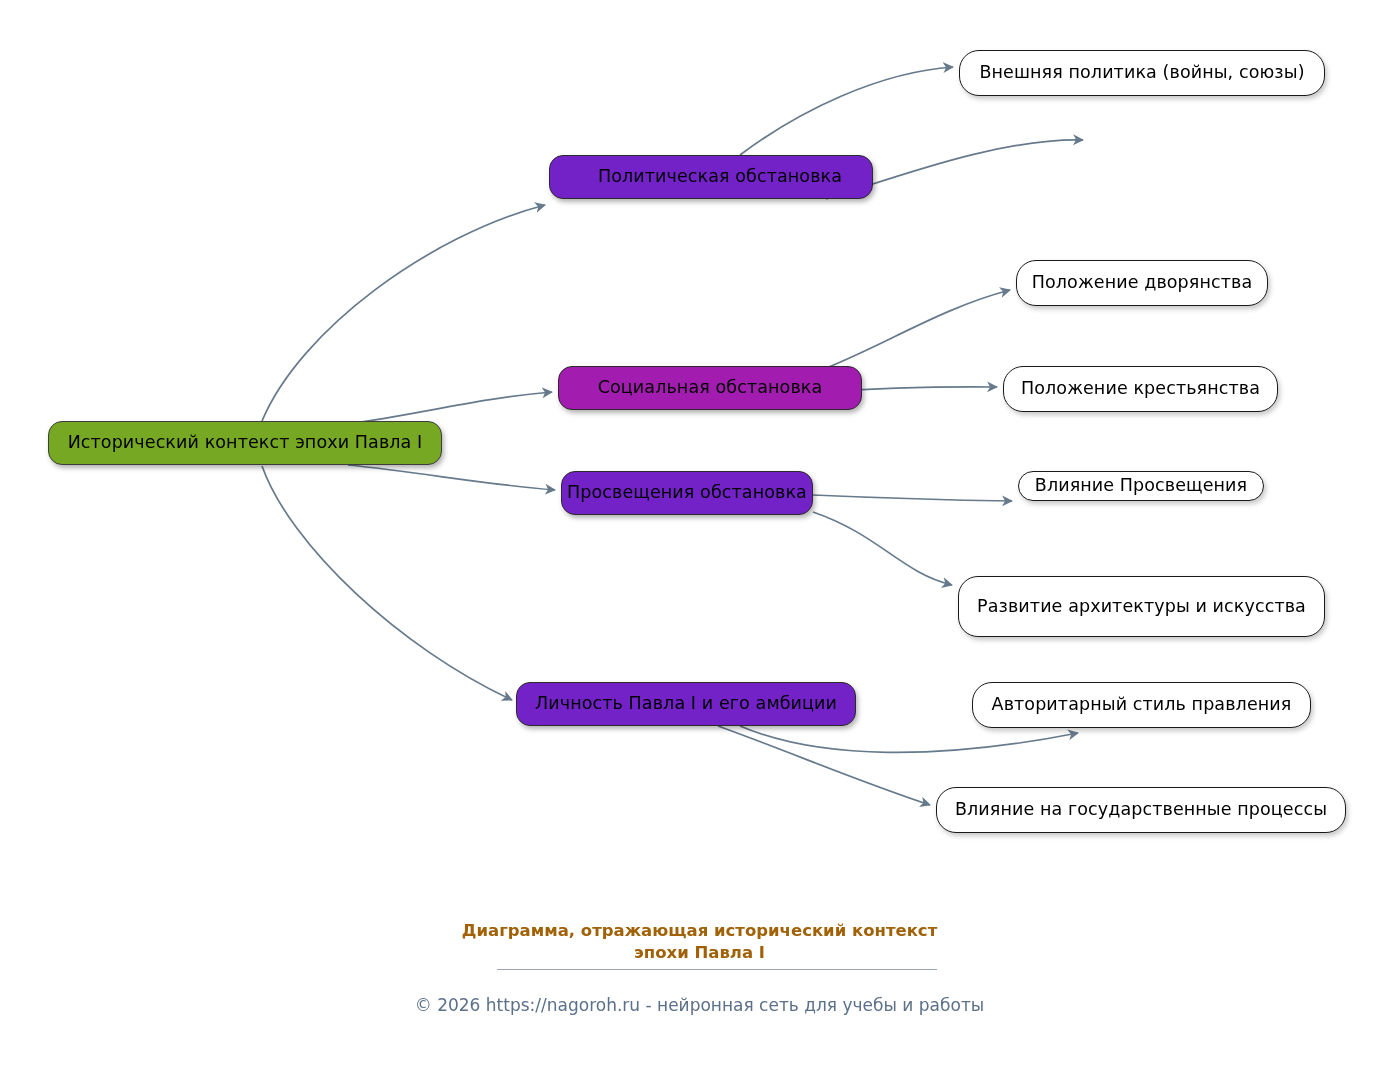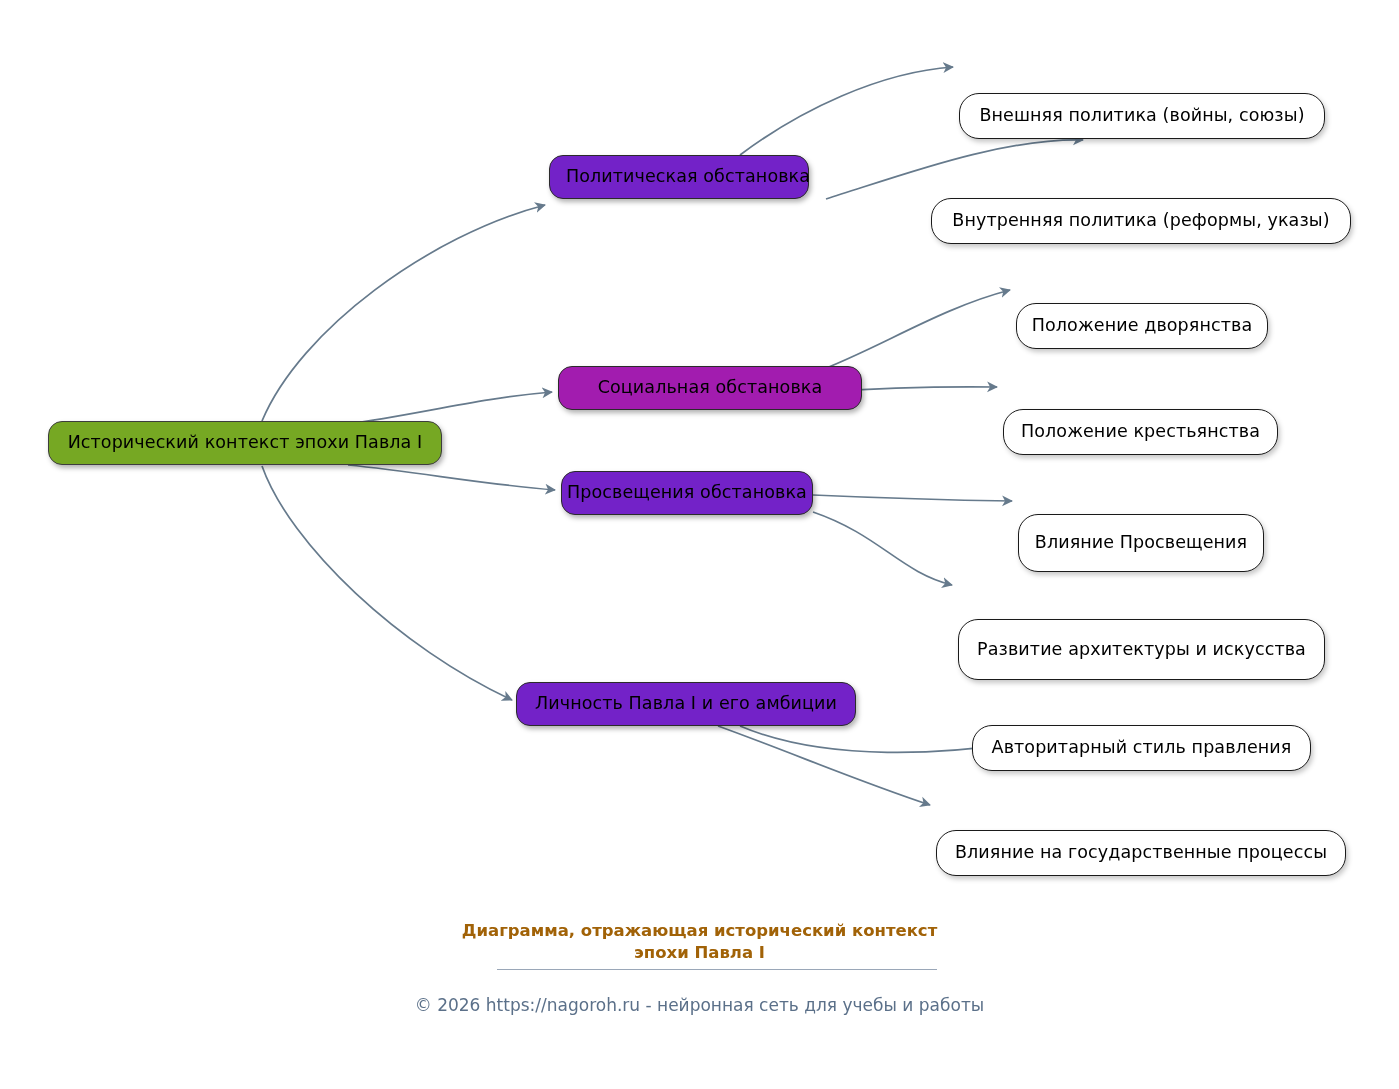--- a/index.html
+++ b/index.html
@@ -47,21 +47,20 @@
   }
   .node.branch {
     background: #7322c8;
     border: 1.6px solid #2b2b2b;
   }
   .node.leaf {
     background: #ffffff;
     border: 1.8px solid #1a1a1a;
     border-radius: 20px;
     filter: drop-shadow(2px 3px 2.5px rgba(0,0,0,0.22));
-    margin-top: 43px;
   }
   .caption {
     position: absolute;
     left: 0;
     width: 1399px;
     text-align: center;
     font-size: 16.5px;
     font-weight: bold;
     color: #a16207;
     line-height: 1.35;
@@ -108,49 +107,46 @@
         <path d="M 813 512 C 880 535 900 572 952 585" fill="none" stroke="#667a8c" stroke-width="1.7" marker-end="url(#arrow)"></path>
         <path d="M 740 726 C 820 760 940 760 1078 733" fill="none" stroke="#667a8c" stroke-width="1.7" marker-end="url(#arrow)"></path>
         <path d="M 718 726 C 790 752 860 782 930 805" fill="none" stroke="#667a8c" stroke-width="1.7" marker-end="url(#arrow)"></path>
       </g>
   </svg>
 
   <div class="node root" style="left: 48px; top: 421px; width: 394px; height: 44px; background: rgb(118, 168, 35);">
       <span>Исторический контекст эпохи Павла I</span>
     </div>
 
-  <div class="node branch" style="left: 549px; top: 155px; width: 260px; height: 44px; background: rgb(115, 34, 200); padding-left: 32px;">
+  <div class="node branch" style="left: 549px; top: 155px; width: 324px; height: 44px; background: rgb(115, 34, 200); padding-left: 32px;">
       <span>Политическая обстановка</span>
     </div>
 
   <div class="node leaf" style="left: 959px; top: 50px; width: 366px; height: 46px; background: rgb(255, 255, 255);">
       <span>Внешняя политика (войны, союзы)</span>
     </div>
 
-  <div class="node leaf" style="left: 931px; top: 155px; width: 420px; height: 46px; background: rgb(255, 255, 255);">
-      <span>Внутренняя политика (реформы, указы)</span>
-    </div>
 
   <div class="node branch" style="left: 558px; top: 366px; width: 304px; height: 44px; background: #a21caf; align-items: center;">
       <span>Социальная обстановка</span>
     </div>
 
   <div class="node leaf" style="left: 1016px; top: 260px; width: 252px; height: 46px; background: rgb(255, 255, 255);">
       <span>Положение дворянства</span>
     </div>
 
   <div class="node leaf" style="left: 1003px; top: 366px; width: 275px; height: 46px; background: rgb(255, 255, 255);">
       <span>Положение крестьянства</span>
     </div>
 
   <div class="node branch" style="left: 561px; top: 471px; width: 252px; height: 44px; background: rgb(115, 34, 200);">
       <span>Просвещения обстановка</span>
     </div>
 
-  <div class="node leaf" style="left: 1018px; top: 471px; width: 246px; height: 58px; background: rgb(255, 255, 255);">
+  <div class="node leaf" style="left: 1018px; top: 471px; width: 246px; height: 30px; background: rgb(255, 255, 255);">
       <span>Влияние Просвещения</span>
     </div>
 
   <div class="node leaf" style="left: 958px; top: 576px; width: 367px; height: 61px; background: rgb(255, 255, 255);">
       <span>Развитие архитектуры и искусства</span>
     </div>
 
   <div class="node branch" style="left: 516px; top: 682px; width: 340px; height: 44px; background: rgb(115, 34, 200);">
       <span>Личность Павла I и его амбиции</span>
     </div>

